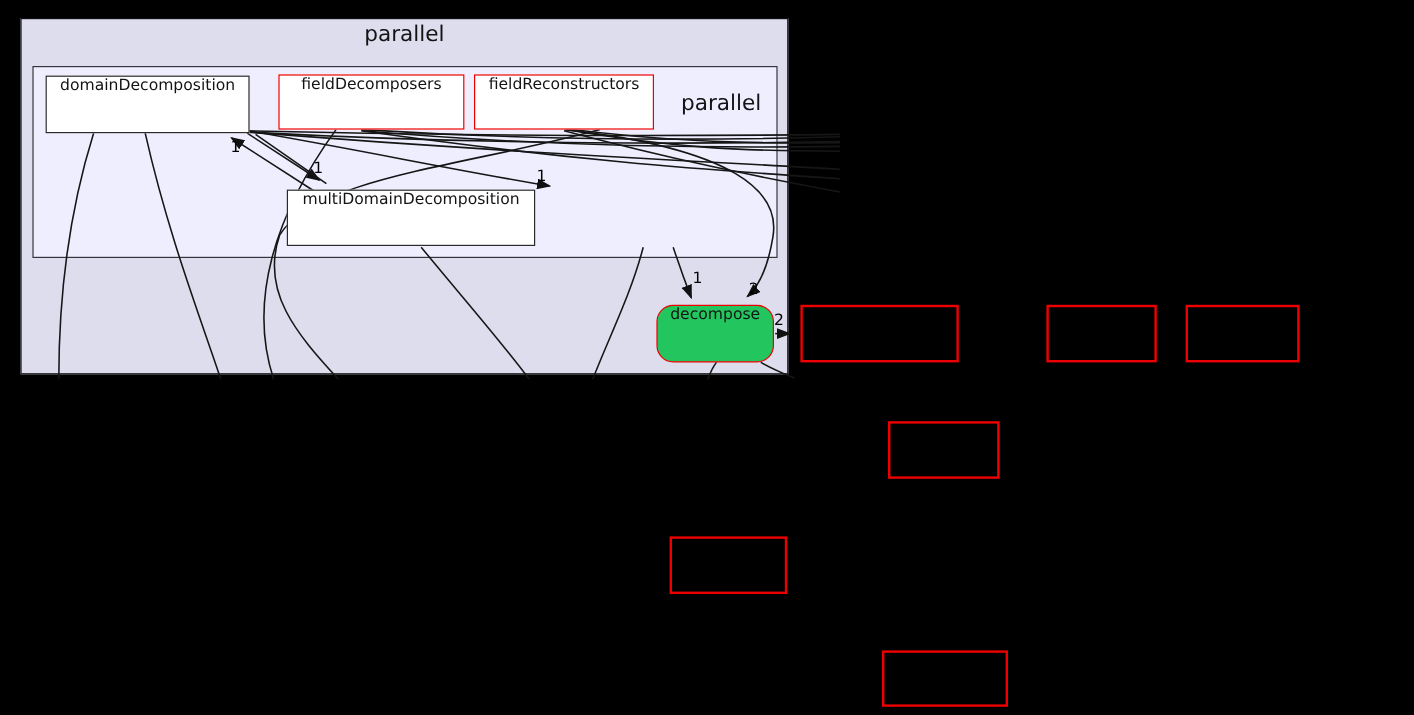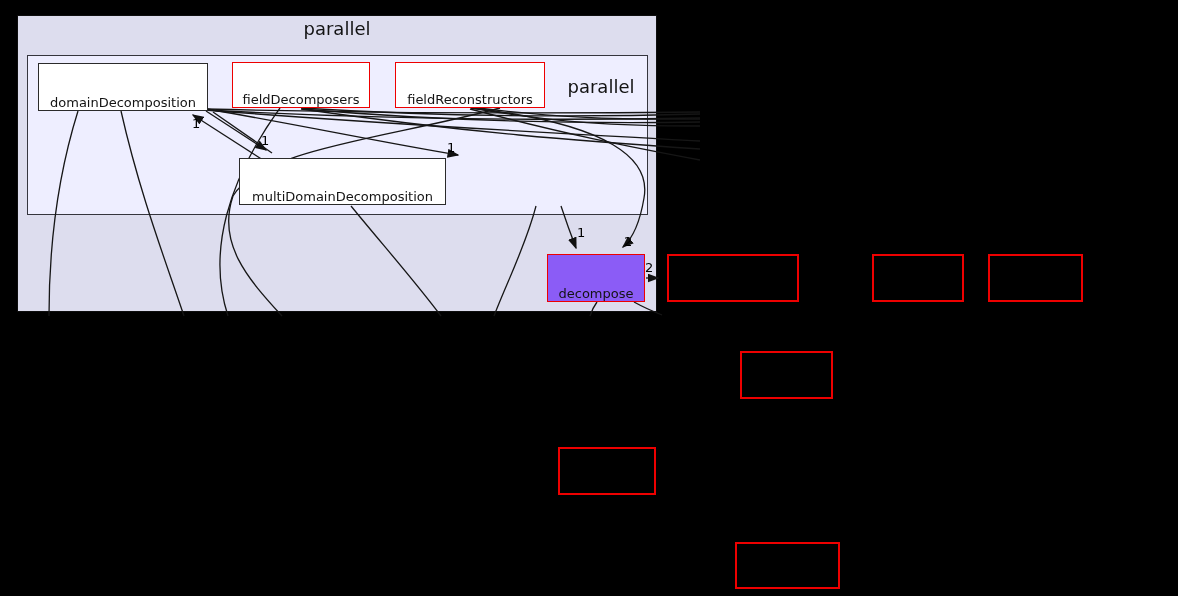--- a/index.html
+++ b/index.html
@@ -15,26 +15,26 @@
     position:absolute; box-sizing:border-box;
     background:#eeeeff; border:1.4px solid #35353d; z-index:2;
   }
   .cluster-label {
     position:absolute; z-index:2; color:#131313;
     font-size:18px; text-align:center; line-height:18px;
   }
   #edges { position:absolute; left:0; top:0; z-index:3; pointer-events:none; }
   .node {
     position:absolute; box-sizing:border-box; z-index:4;
-    display:flex; align-items:flex-end; justify-content:center;
+    display:flex; align-items:flex-start; justify-content:center;
     background:#ffffff; border:1.4px solid #2b2b2b;
     color:#131313; font-size:13px; white-space:nowrap; cursor:pointer;
   }
   .node.red { border-color:#ee0000; }
-  .node.lav { background:#8b5cf6; }
+  .node.lav { background:#22c55e;border-radius:14px; }
   .extnode {
     position:absolute; box-sizing:border-box; z-index:4;
     background:transparent; border:2px solid #ee0000; cursor:pointer;
   }
   .edge-label {
     position:absolute; z-index:5; color:#000; font-size:13px; line-height:13px;
   }
 </style>
 </head>
 <body>
@@ -87,21 +87,21 @@
       <path d="M597,302 C594,306 592,310 590,316"></path>
       <path d="M634,302 C643,307 652,311 662,315"></path>
 
       <path d="M646,278 L658,278" marker-end="url(#arrow)"></path>
     </g>
   </svg>
 
   <div class="node" style="left:38px; top:63px; width:170px; height:48px;">
     <span>domainDecomposition</span>
   </div>
-  <div class="node red" style="left:232px; top:62px; width:138px; height:46px;">
+  <div class="node red" style="left:232px; top:62px; width:155px; height:46px;">
     <span>fieldDecomposers</span>
   </div>
   <div class="node" style="left:239px; top:158px; width:207px; height:47px;">
     <span>multiDomainDecomposition</span>
   </div>
   <div class="node red" style="left:395px; top:62px; width:150px; height:46px;">
     <span>fieldReconstructors</span>
   </div>
 
   <div class="node red lav" style="left:547px; top:254px; width:98px; height:48px;">

